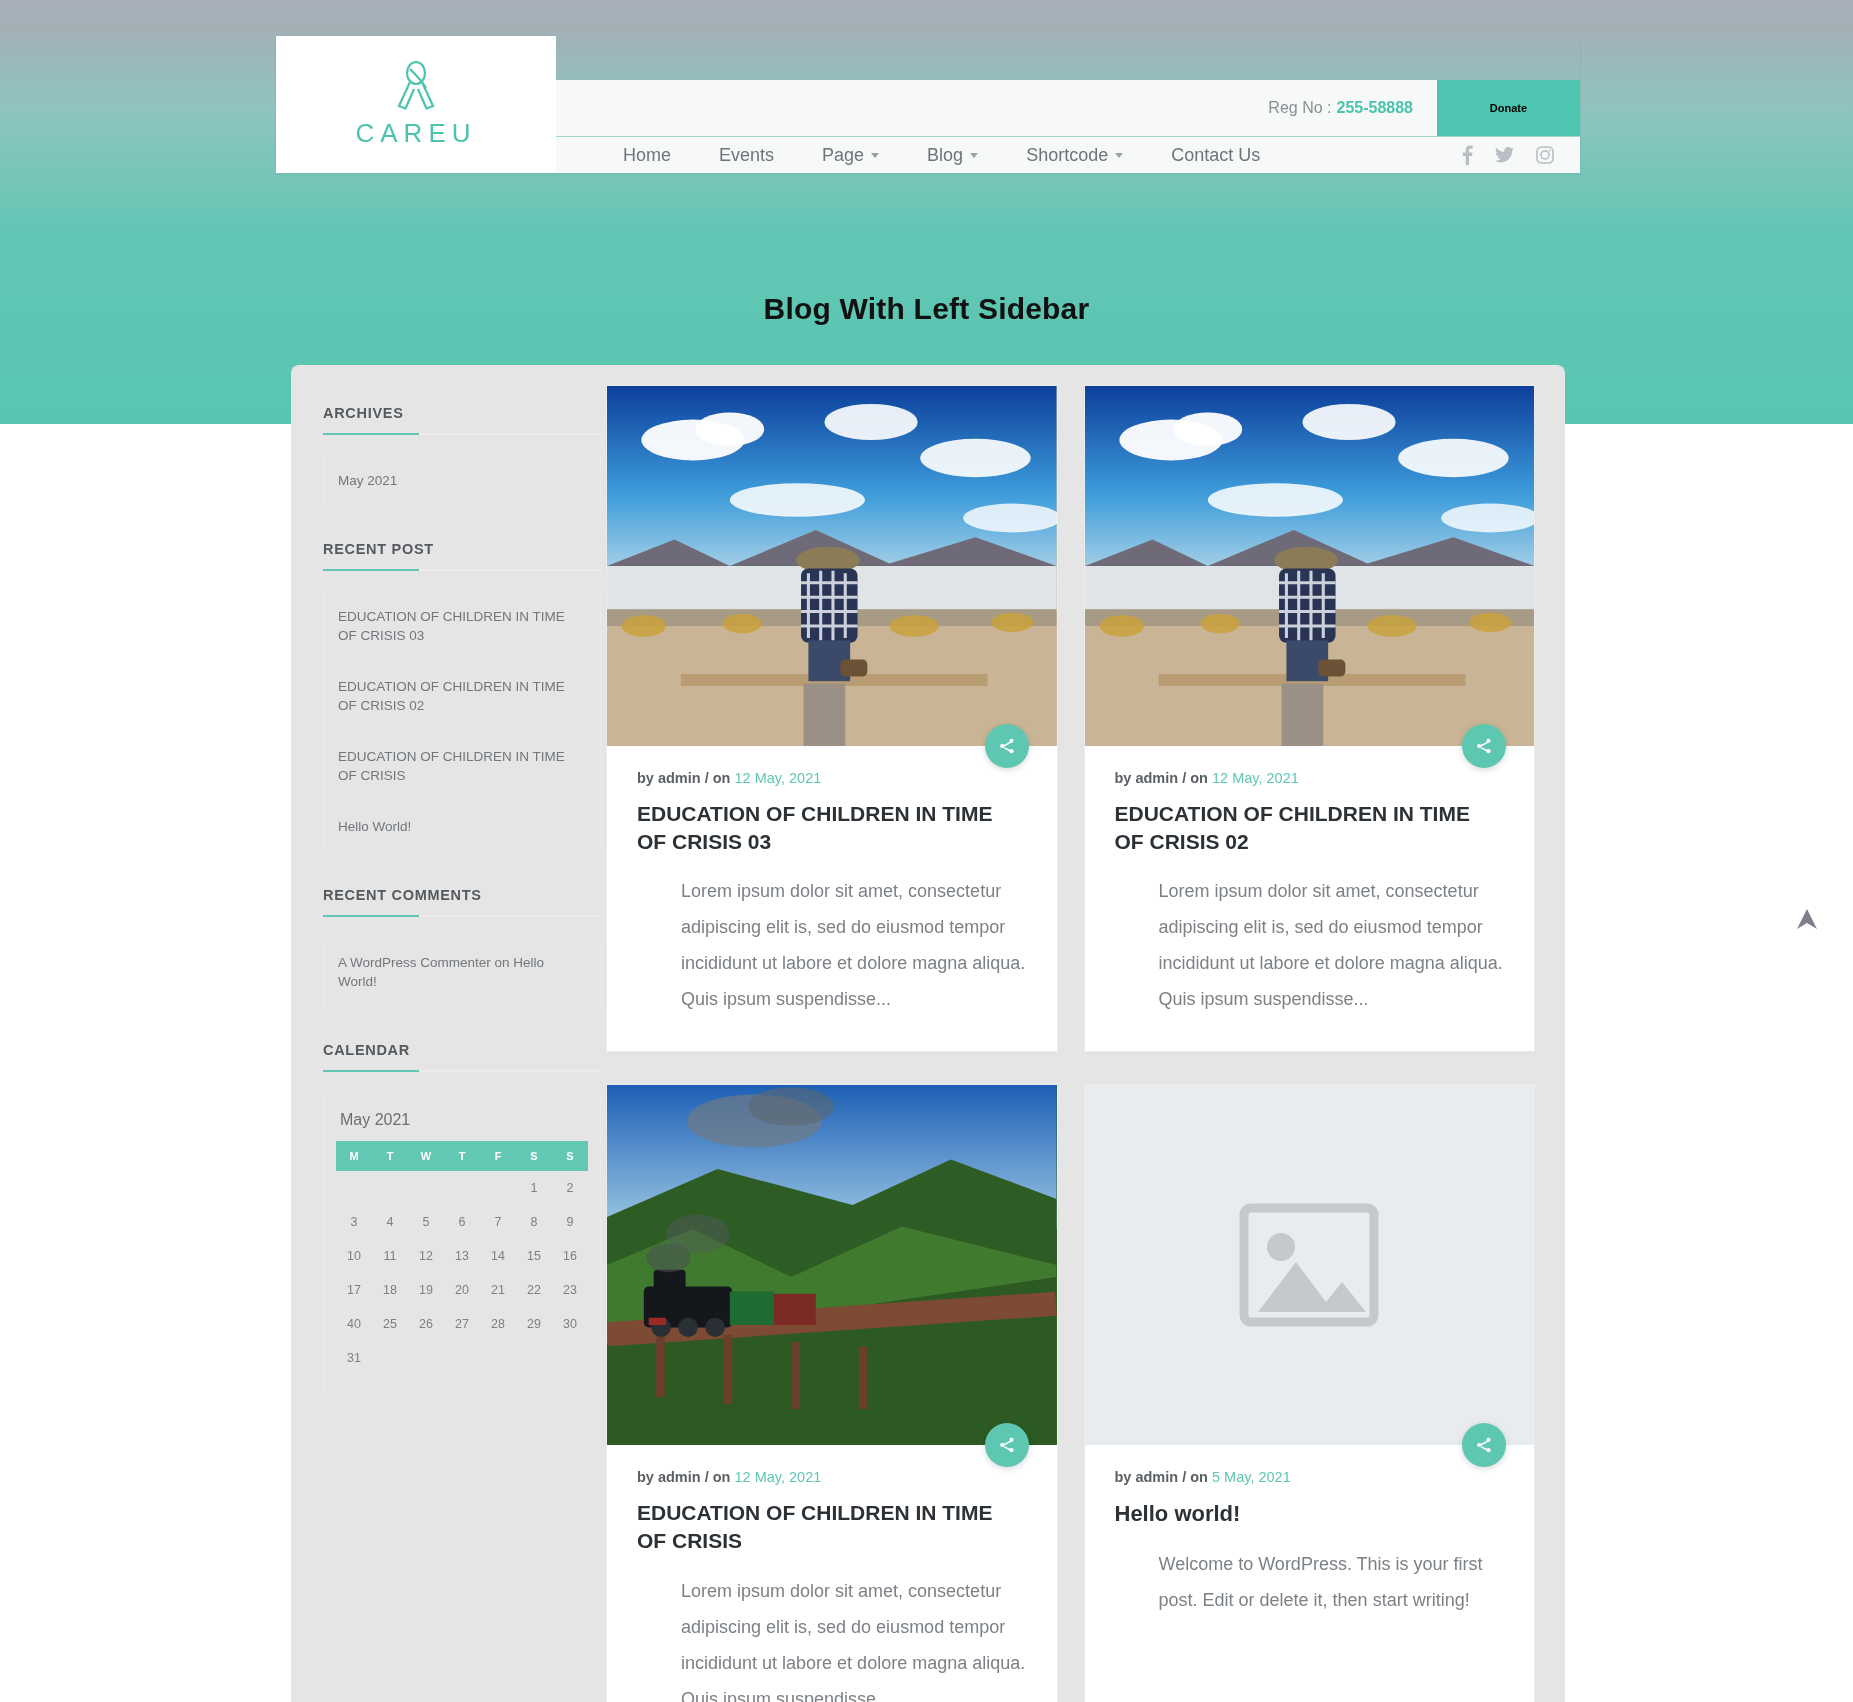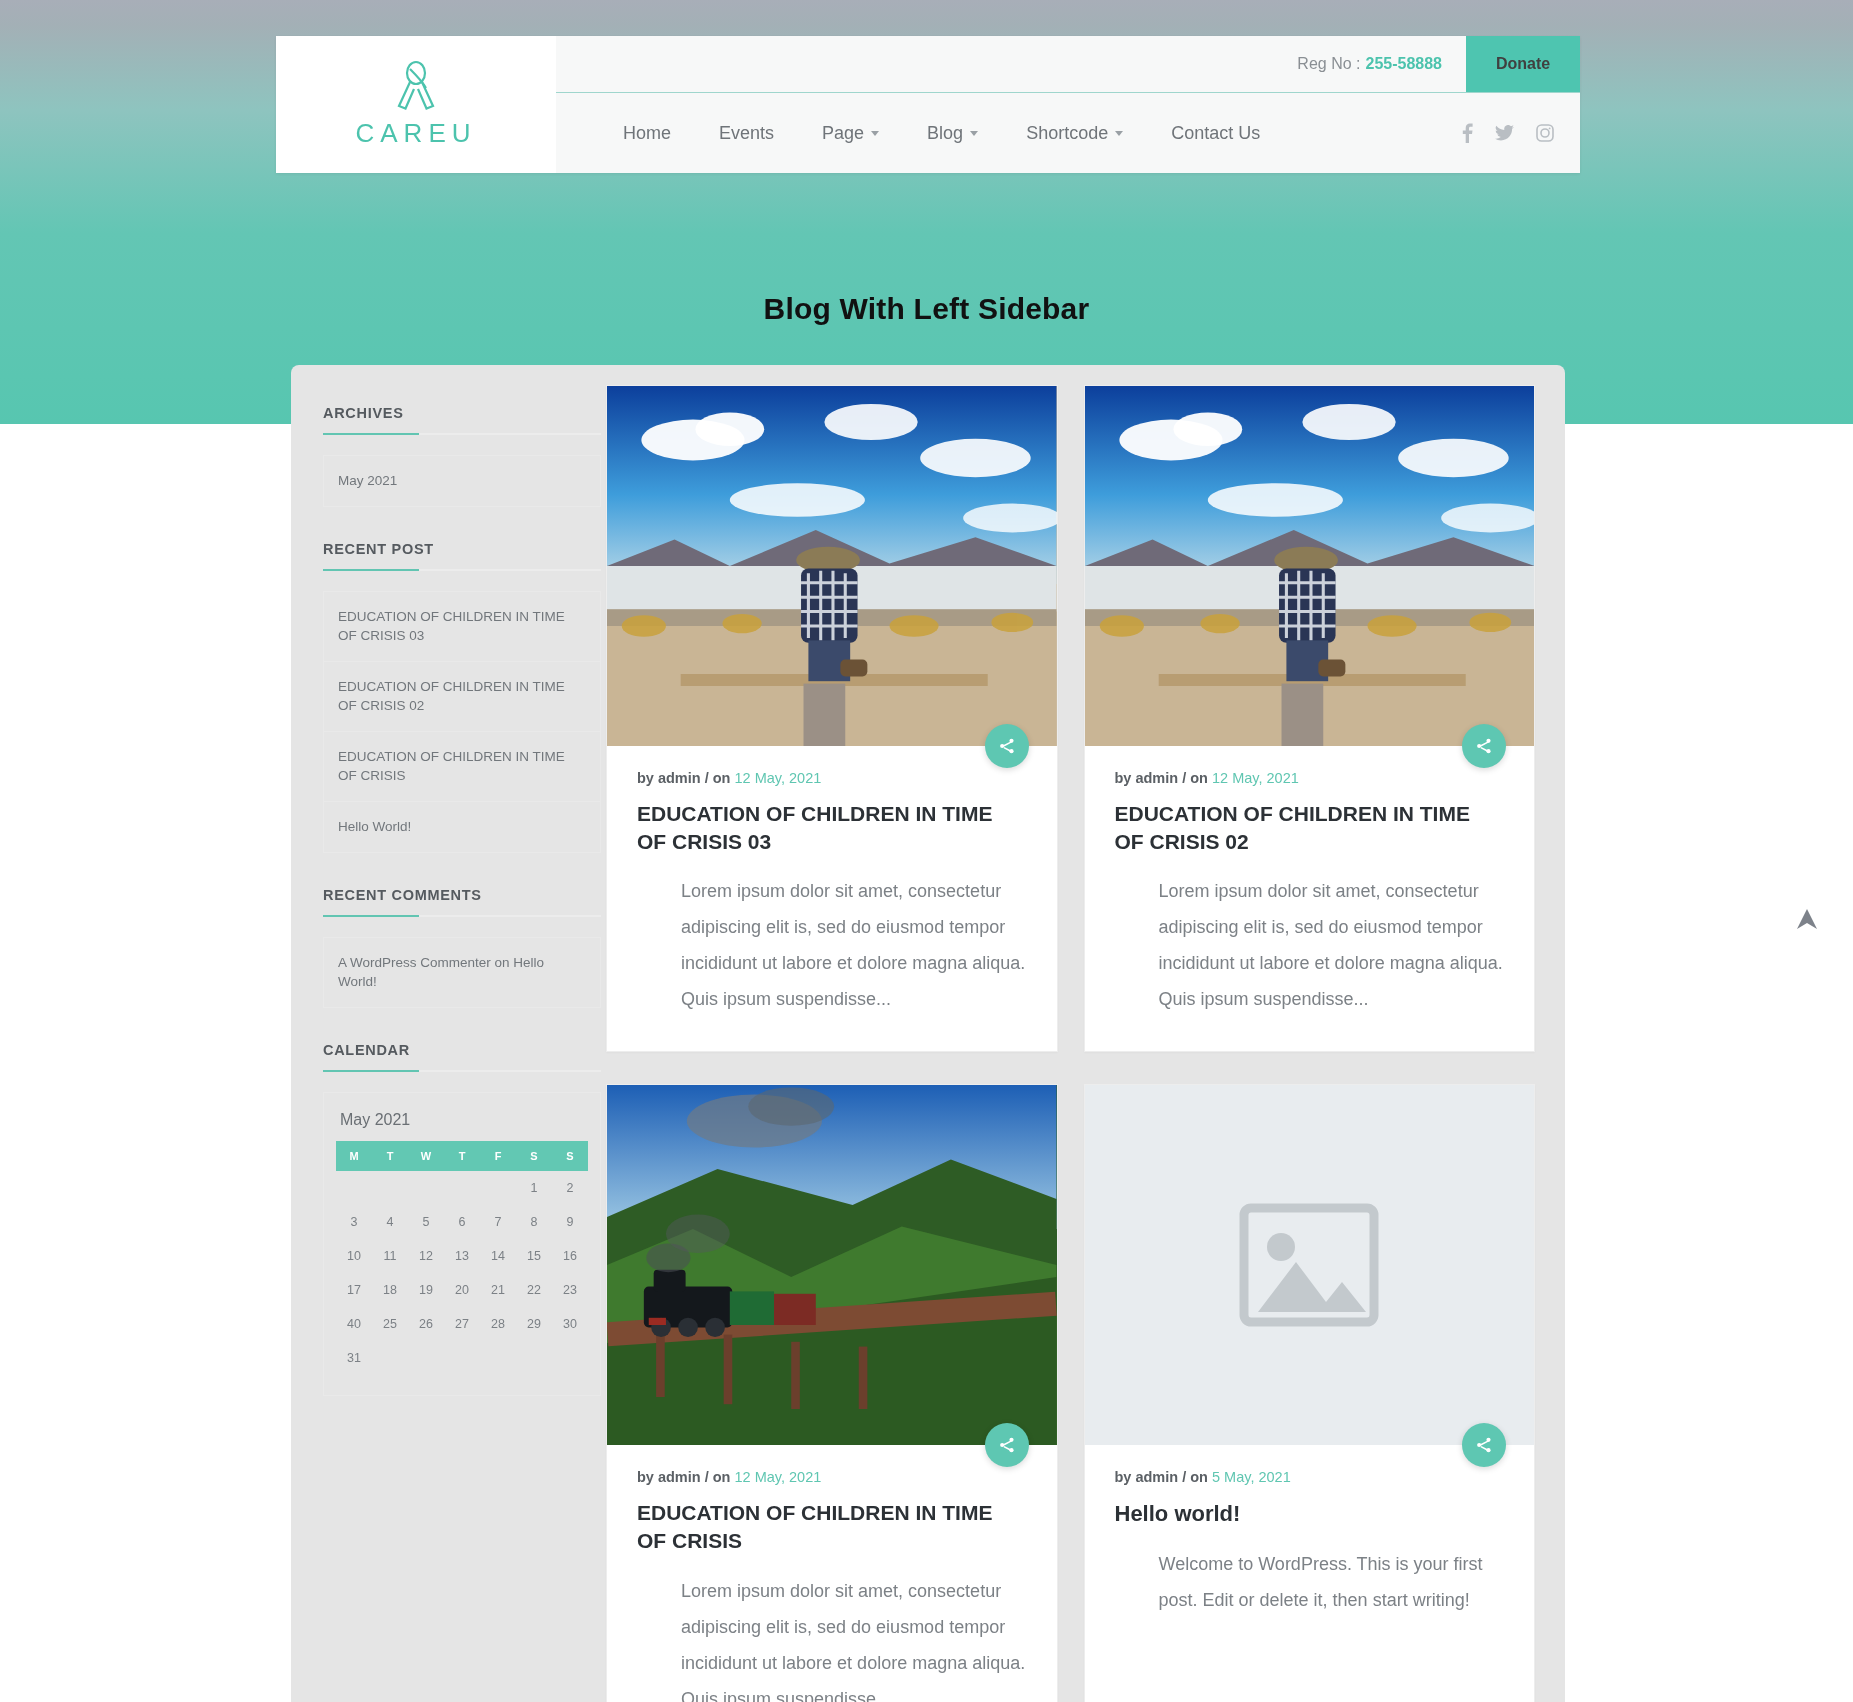--- a/index.html
+++ b/index.html
@@ -42,35 +42,36 @@
     gap: 6px;
     flex: 0 0 280px;
   }
   .logo-mark { width: 46px; height: 52px; }
   .logo-text {
     font-size: 26px; letter-spacing: 6px; color: #4cc3ad; font-weight: 400;
   }
   .header-right {
     flex: 1; display: flex; flex-direction: column;
     background: #f7f8f8;
+    margin-top: 44px;
   }
   .topbar {
     height: 57px; display: flex; align-items: stretch;
     justify-content: flex-end;
     border-bottom: 1px solid #9fd6cd;
   }
   .regno {
     display: flex; align-items: center; padding-right: 24px;
     font-size: 16px; color: #8a8f94;
   }
   .regno b { color: #4cc3ad; font-weight: bold; margin-left: 5px; }
   .donate-btn {
-    width: 114px; background: #4ec5b0; color: #404040;
+    width: 143px; background: #4ec5b0; color: #000000;
     display: flex; align-items: center; justify-content: center;
-    font-size: 16px; font-weight: bold; cursor: pointer;
+    font-size: 11px; font-weight: bold; cursor: pointer;
     border: none;
     font-family: "Liberation Sans", sans-serif;
   }
   .navbar {
     flex: 1; display: flex; align-items: center;
     padding-left: 43px; padding-right: 26px;
   }
   .nav-list { display: flex; align-items: center; gap: 0; list-style: none; }
   .nav-item {
     font-size: 18px; color: #6f7479; padding: 0 24px; cursor: pointer;

